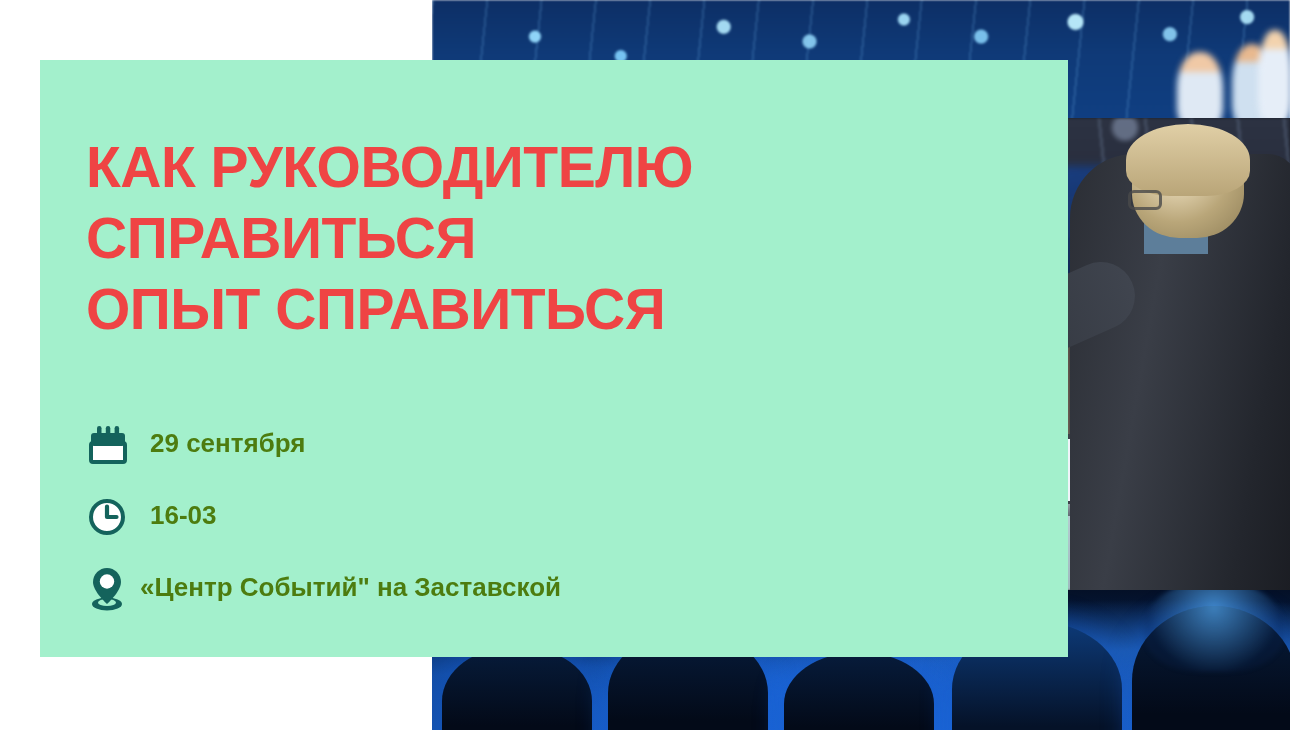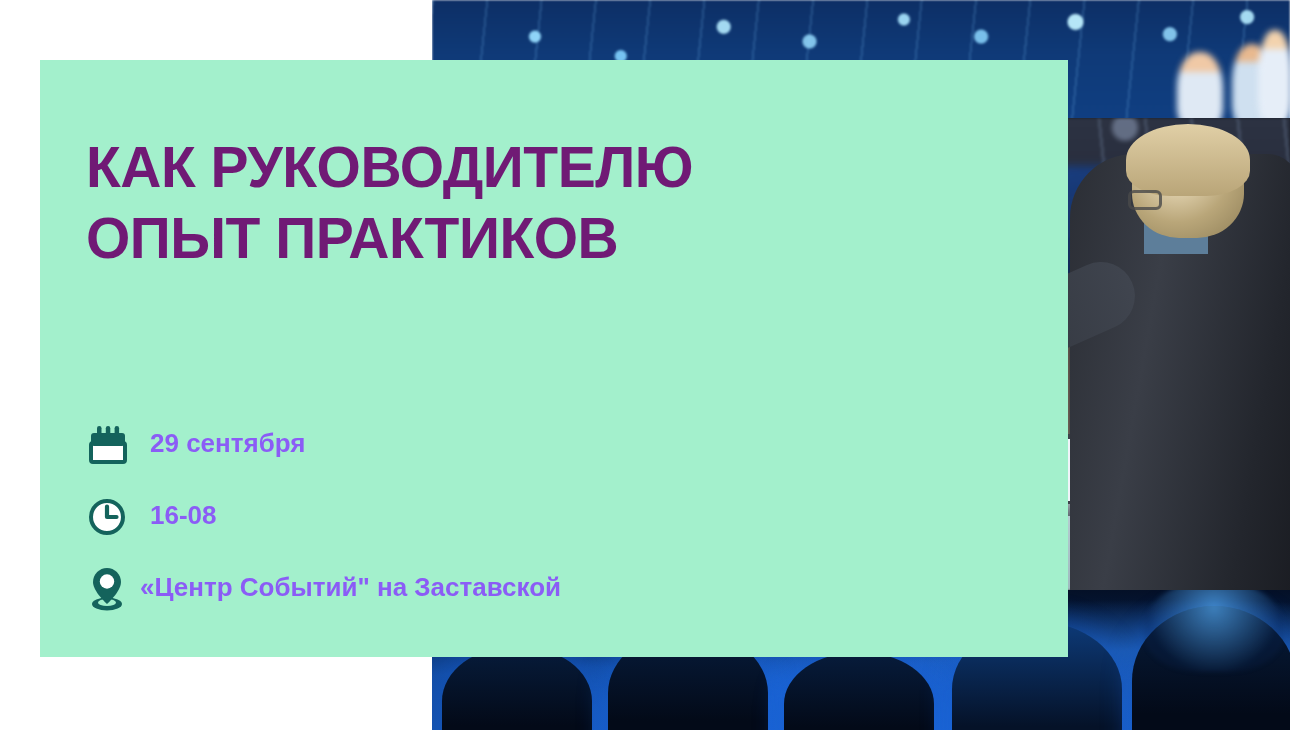--- a/index.html
+++ b/index.html
@@ -237,38 +237,38 @@
   }
 
   
   .title-block {
     position:absolute; left:86px; top:132px; width:680px;
   }
   .title-line {
     font-size:57px;
     line-height:71px;
     font-weight:bold;
-    color:#701a75;
+    color:#ef4444;
     letter-spacing:-0.5px;
     white-space:nowrap;
   }
 
   
   .details { position:absolute; left:86px; top:420px; width:640px; }
   .detail-row {
     display:flex; align-items:flex-start;
     margin-bottom:22px;
   }
   .detail-row:last-child { margin-bottom:0; }
   .detail-icon {
     width:54px; flex:0 0 54px; height:50px;
     display:flex; align-items:center; justify-content:flex-start;
   }
   .detail-text {
-    font-size:26px; font-weight:bold; color:#8b5cf6;
+    font-size:26px; font-weight:bold; color:#4d7c0f;
     line-height:35px; padding-top:6px;
   }
   .row-date .detail-text,
   .row-time .detail-text { padding-left:10px; }
 
   svg { display:block; }
 </style>
 </head>
 <body>
 
@@ -325,21 +325,22 @@
       <div class="silhouette sil4"></div>
       <div class="silhouette sil5"></div>
       <div class="sil-hair"></div>
     </div>
   </div>
 
   <div class="mint-panel"></div>
 
   <div class="title-block">
     <div class="title-line">КАК РУКОВОДИТЕЛЮ</div>
-    <div class="title-line">ОПЫТ ПРАКТИКОВ</div>
+    <div class="title-line">СПРАВИТЬСЯ</div>
+    <div class="title-line">ОПЫТ СПРАВИТЬСЯ</div>
   </div>
 
   <div class="details">
 
     <div class="detail-row row-date">
       <div class="detail-icon">
         <svg width="44" height="44" viewBox="0 0 44 44">
           <rect x="5" y="20" width="34" height="19" rx="2" fill="#ffffff" stroke="#14635c" stroke-width="4"></rect>
           <rect x="5" y="10" width="34" height="13" rx="3" fill="#14635c"></rect>
           <rect x="11" y="3" width="4.5" height="11" rx="2.2" fill="#14635c"></rect>
@@ -350,21 +351,21 @@
       <div class="detail-text">29 сентября</div>
     </div>
 
     <div class="detail-row row-time">
       <div class="detail-icon">
         <svg width="44" height="44" viewBox="0 0 44 44">
           <circle cx="21" cy="22" r="16" fill="#ffffff" stroke="#14635c" stroke-width="4"></circle>
           <path d="M21 11.5 L21 22 L30.5 22" fill="none" stroke="#14635c" stroke-width="4.2" stroke-linecap="round" stroke-linejoin="round"></path>
         </svg>
       </div>
-      <div class="detail-text">16-08</div>
+      <div class="detail-text">16-03</div>
     </div>
 
     <div class="detail-row row-venue">
       <div class="detail-icon">
         <svg width="44" height="46" viewBox="0 0 44 46">
           <ellipse cx="21" cy="38" rx="15" ry="6.5" fill="#14635c"></ellipse>
           <ellipse cx="21" cy="36.5" rx="9" ry="3.6" fill="#a3f0cc"></ellipse>
           <path d="M21 2 C13.3 2 7 8.3 7 16 C7 25.5 21 38 21 38 C21 38 35 25.5 35 16 C35 8.3 28.7 2 21 2 Z" fill="#14635c"></path>
           <circle cx="21" cy="15.5" r="7.2" fill="#ffffff"></circle>
         </svg>

